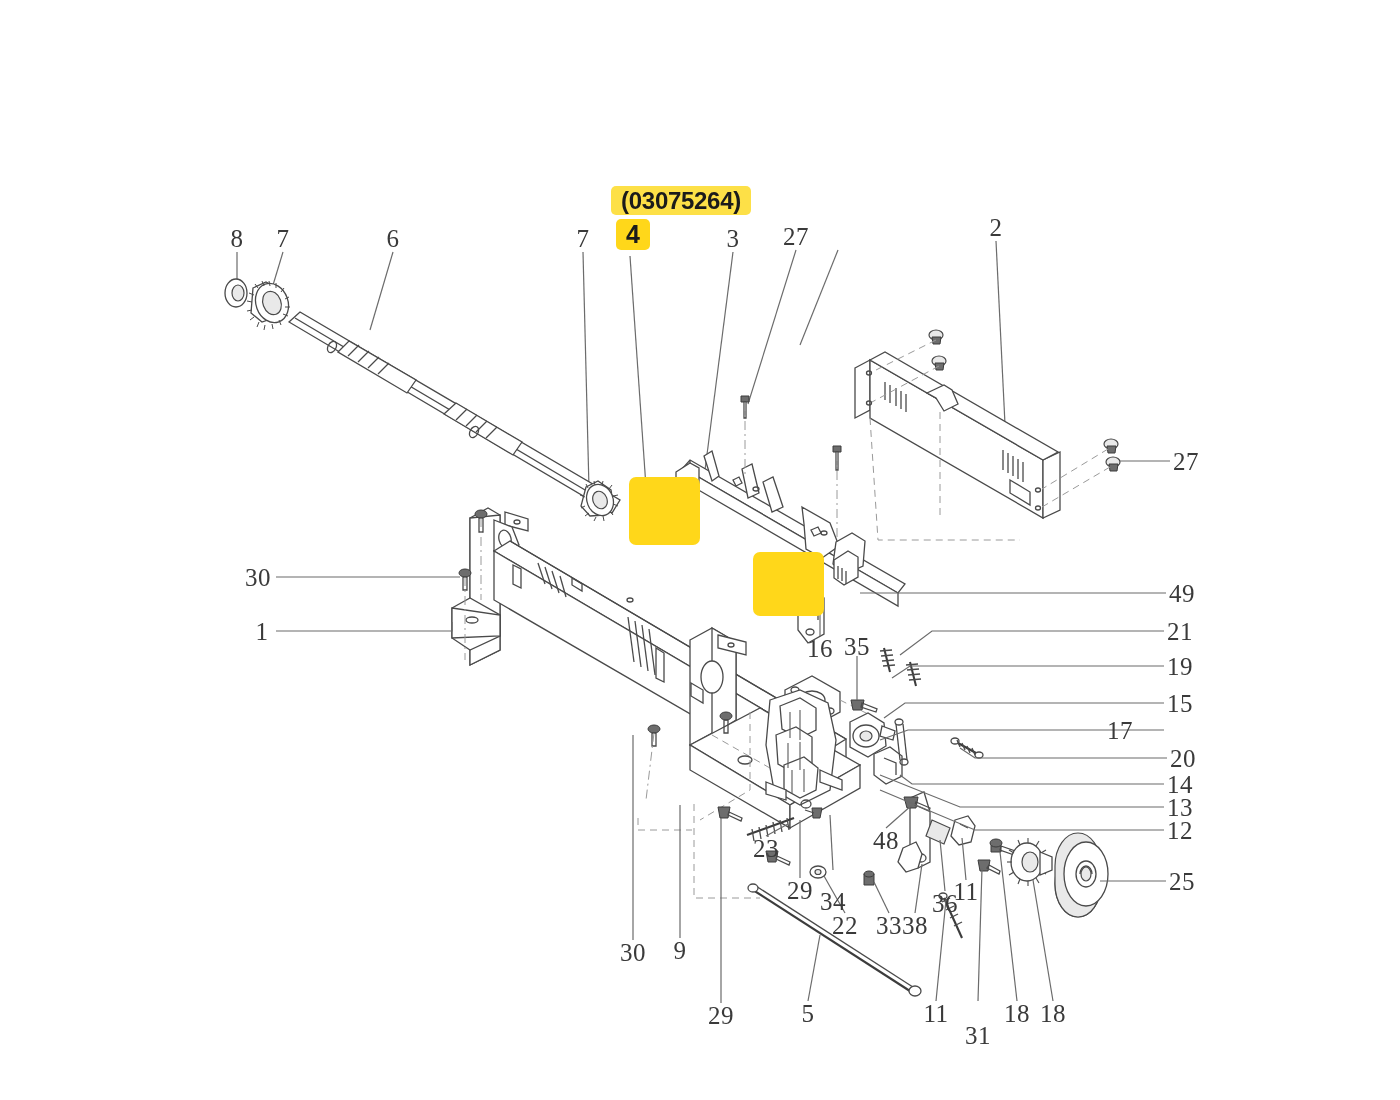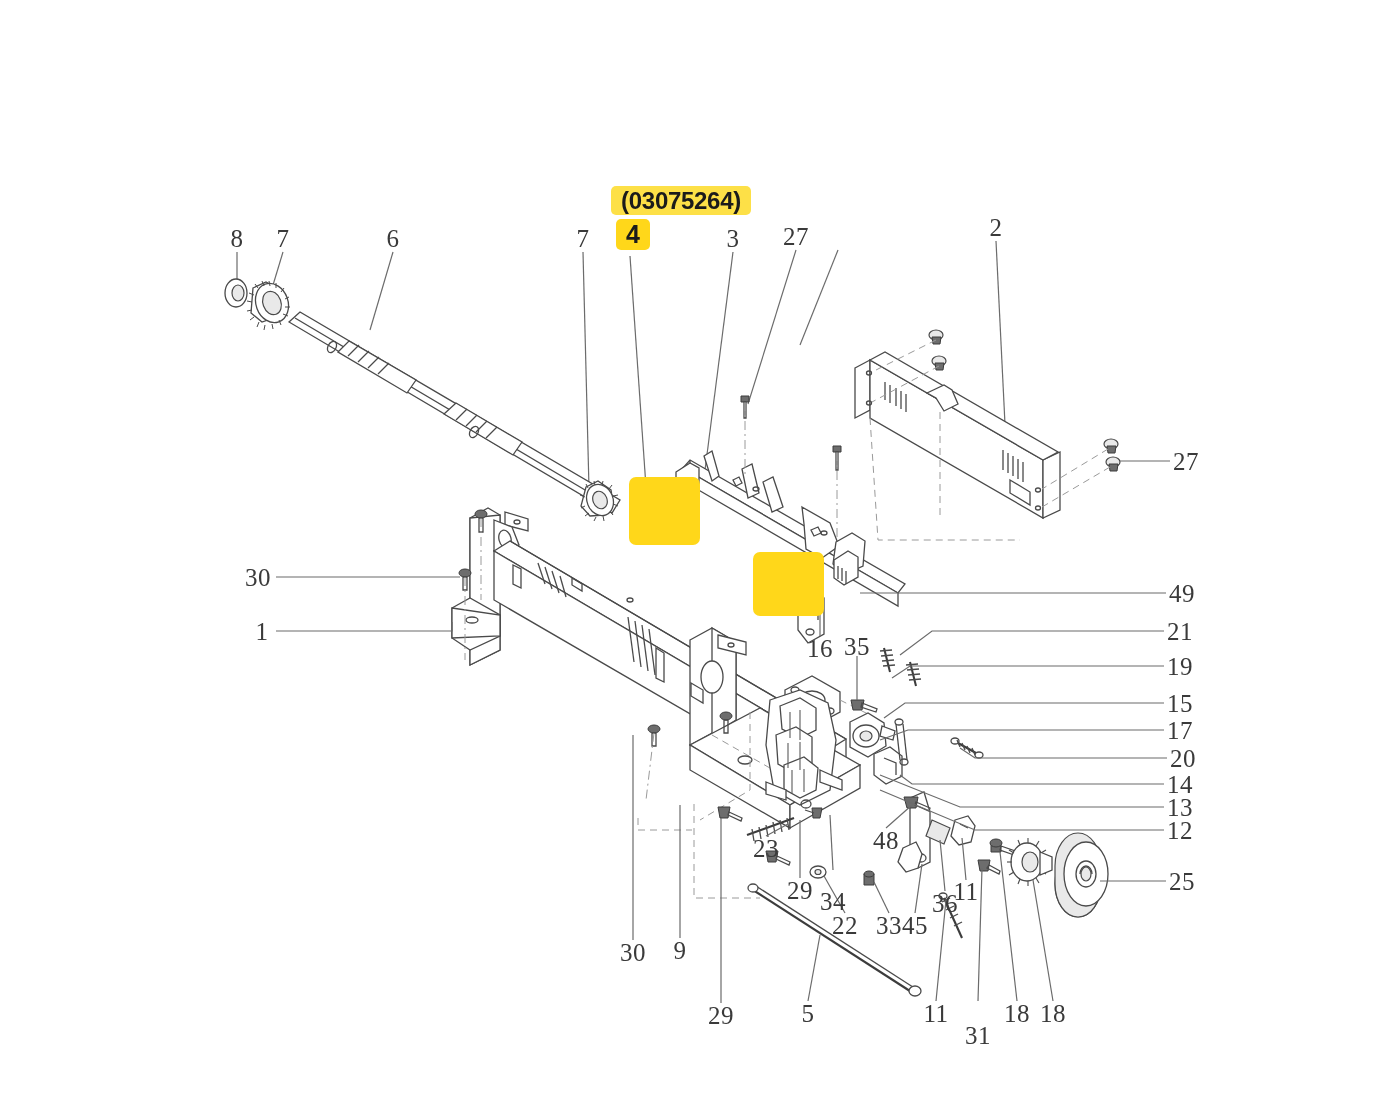--- a/index.html
+++ b/index.html
@@ -549,37 +549,37 @@
       <div class="lbl" style="left: 393px; top: 238px;">6</div>
       <div class="lbl" style="left: 583px; top: 238px;">7</div>
       <div class="lbl" style="left: 733px; top: 238px;">3</div>
       <div class="lbl" style="left: 796px; top: 236px;">27</div>
       <div class="lbl" style="left: 996px; top: 227px;">2</div>
       <div class="lbl" style="left: 1186px; top: 461px;">27</div>
       <div class="lbl" style="left: 1182px; top: 593px;">49</div>
       <div class="lbl" style="left: 1180px; top: 631px;">21</div>
       <div class="lbl" style="left: 1180px; top: 666px;">19</div>
       <div class="lbl" style="left: 1180px; top: 703px;">15</div>
-      <div class="lbl" style="left: 1180px; top: 730px;">17</div>
+      <div class="lbl" style="left: 1120px; top: 730px;">17</div>
       <div class="lbl" style="left: 1183px; top: 758px;">20</div>
       <div class="lbl" style="left: 1180px; top: 784px;">14</div>
       <div class="lbl" style="left: 1180px; top: 807px;">13</div>
       <div class="lbl" style="left: 1180px; top: 830px;">12</div>
       <div class="lbl" style="left: 1182px; top: 881px;">25</div>
       <div class="lbl" style="left: 258px; top: 577px;">30</div>
       <div class="lbl" style="left: 262px; top: 631px;">1</div>
       <div class="lbl" style="left: 820px; top: 648px;">16</div>
       <div class="lbl" style="left: 857px; top: 646px;">35</div>
       <div class="lbl" style="left: 886px; top: 840px;">48</div>
       <div class="lbl" style="left: 766px; top: 848px;">23</div>
       <div class="lbl" style="left: 800px; top: 890px;">29</div>
       <div class="lbl" style="left: 833px; top: 901px;">34</div>
       <div class="lbl" style="left: 845px; top: 925px;">22</div>
       <div class="lbl" style="left: 889px; top: 925px;">33</div>
-      <div class="lbl" style="left: 915px; top: 925px;">45</div>
+      <div class="lbl" style="left: 915px; top: 925px;">38</div>
       <div class="lbl" style="left: 945px; top: 903px;">36</div>
       <div class="lbl" style="left: 966px; top: 891px;">11</div>
       <div class="lbl" style="left: 633px; top: 952px;">30</div>
       <div class="lbl" style="left: 680px; top: 950px;">9</div>
       <div class="lbl" style="left: 721px; top: 1015px;">29</div>
       <div class="lbl" style="left: 808px; top: 1013px;">5</div>
       <div class="lbl" style="left: 936px; top: 1013px;">11</div>
       <div class="lbl" style="left: 978px; top: 1035px;">31</div>
       <div class="lbl" style="left: 1017px; top: 1013px;">18</div>
       <div class="lbl" style="left: 1053px; top: 1013px;">18</div>

